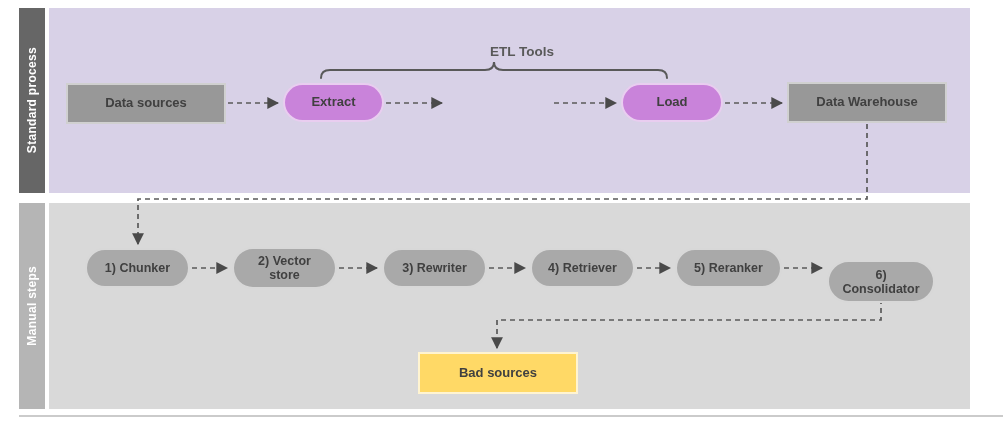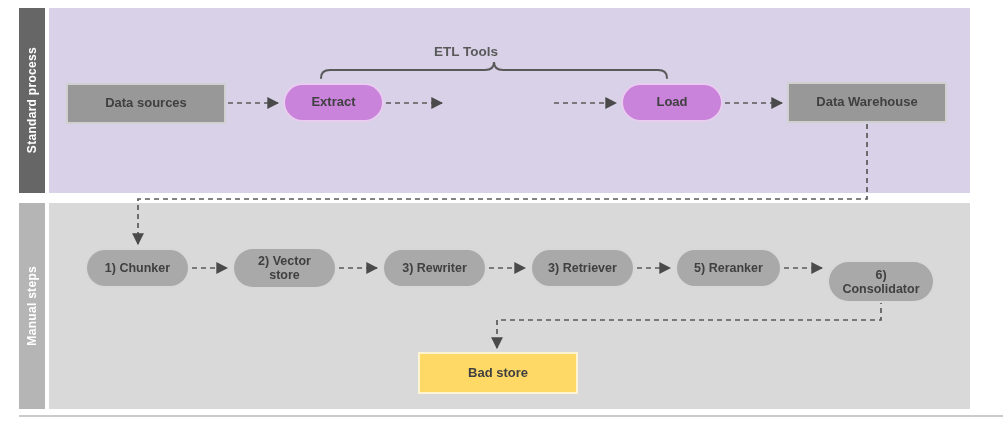--- a/index.html
+++ b/index.html
@@ -81,21 +81,21 @@
   #n-rewriter       { left: 382px; top: 248px; width: 105px; height: 40px; }
   #n-retriever      { left: 530px; top: 248px; width: 105px; height: 40px; }
   #n-reranker       { left: 675px; top: 248px; width: 107px; height: 40px; }
   #n-consolidator   { left: 827px; top: 260px; width: 108px; height: 43px; }
   #n-bad-output     { left: 418px; top: 352px; width: 160px; height: 42px; }
 
   
   .group-label {
     position: absolute;
     left: 434px; top: 44px; width: 120px;
-    text-align: left;
+    text-align: right;
     color: #595959;
     font-weight: bold;
     font-size: 13.5px;
     z-index: 3;
   }
 
   
   svg.overlay {
     position: absolute;
     left: 0; top: 0;
@@ -166,20 +166,20 @@
   <div class="group-label">ETL Tools</div>
 
   <div class="node rect-gray" id="n-data-sources">Data sources</div>
   <div class="node pill-purple" id="n-extract">Extract</div>
   <div class="node rect-gray" id="n-warehouse">Data Warehouse</div>
   <div class="node pill-purple" id="n-load">Load</div>
 
   <div class="node pill-gray" id="n-chunker">1) Chunker</div>
   <div class="node pill-gray" id="n-vector">2) Vector store</div>
   <div class="node pill-gray" id="n-rewriter">3) Rewriter</div>
-  <div class="node pill-gray" id="n-retriever">3) Retriever</div>
+  <div class="node pill-gray" id="n-retriever">4) Retriever</div>
   <div class="node pill-gray" id="n-reranker">5) Reranker</div>
   <div class="node pill-gray" id="n-consolidator">6) Consolidator</div>
 
-  <div class="node rect-yellow" id="n-bad-output">Bad store</div>
+  <div class="node rect-yellow" id="n-bad-output">Bad sources</div>
 
   <div class="bottom-divider"></div>
 </div>
 
 </body></html>

